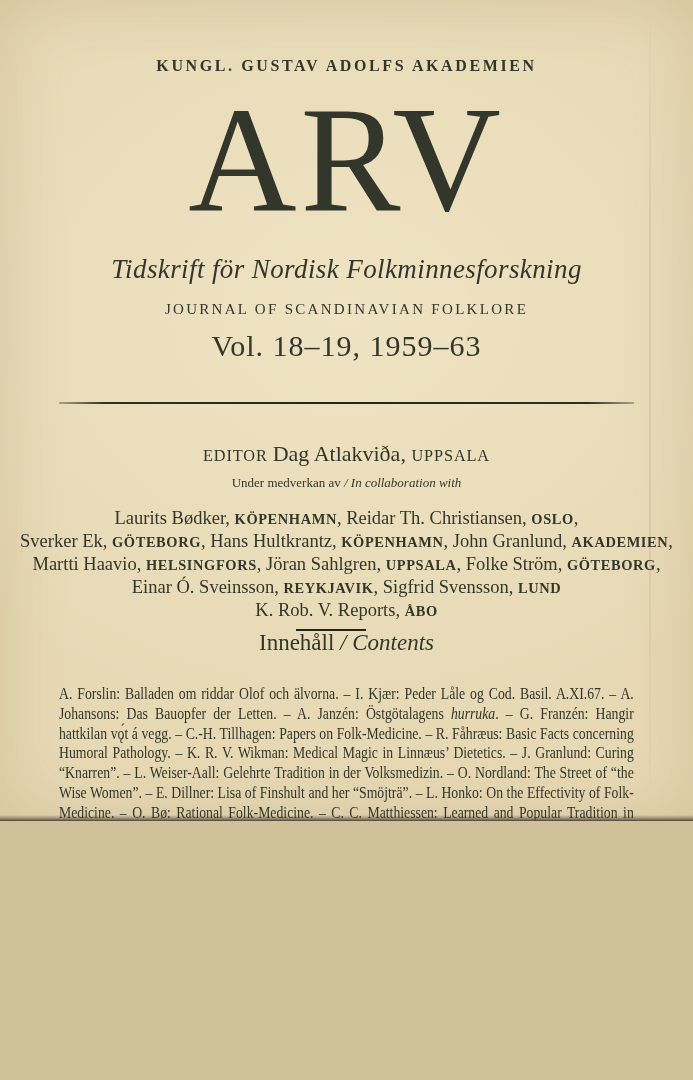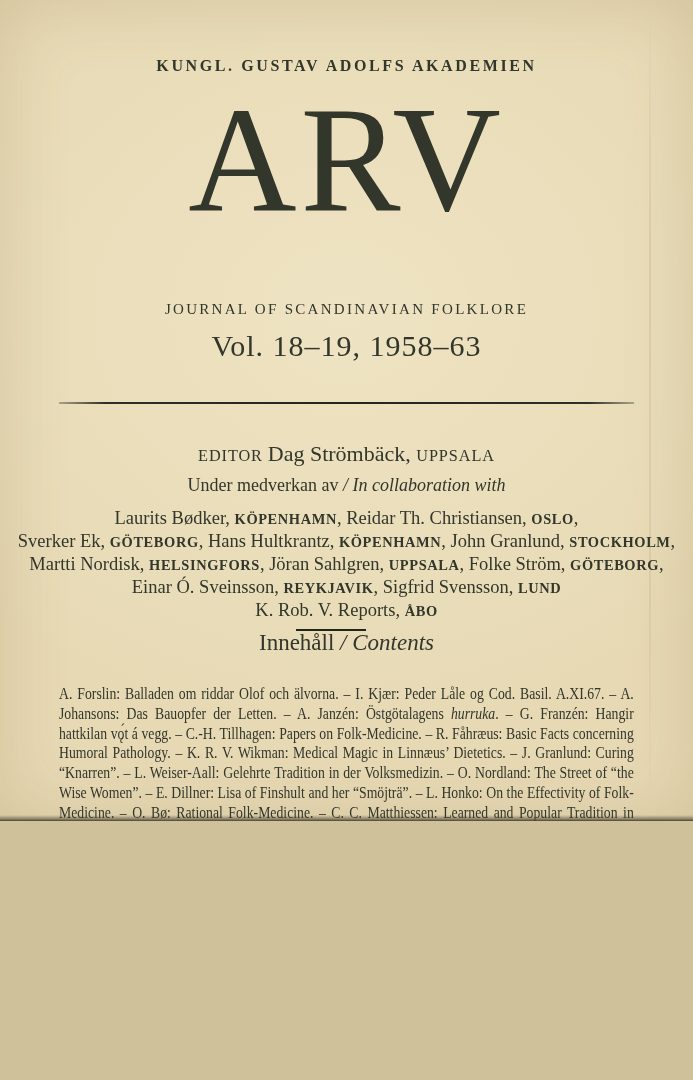--- a/index.html
+++ b/index.html
@@ -39,21 +39,21 @@
     letter-spacing:4px;
   }
   .subtitle{top:254px;font-size:27px;font-style:italic;letter-spacing:0.4px;}
   .journal-en{top:301px;font-size:15px;font-weight:400;letter-spacing:2.3px;}
   .volume{top:329px;font-size:30px;letter-spacing:1px;}
   .rule-long{
     position:absolute;top:402px;left:59px;width:575px;height:2px;
     background:linear-gradient(90deg, rgba(50,54,43,0.35), #2c3026 8%, #22261d 50%, #2c3026 92%, rgba(50,54,43,0.35));
   }
   .editor-line{top:441px;font-size:22px;}
-  .collab-line{top:475px;font-size:18px;}
+  .collab-line{top:475px;font-size:13px;}
   .collaborators{top:507px;font-size:18.5px;line-height:22px;}
   .collab-row{white-space:nowrap;}
   .rule-short{
     position:absolute;top:629px;left:296px;width:70px;height:2px;
     background:#22261d;
   }
   .contents-heading{top:630px;font-size:23px;}
   .contents-body{
     position:absolute;top:684px;left:59px;width:690px;
     transform:scaleX(0.833);transform-origin:0 0;
@@ -72,35 +72,36 @@
 </style>
 </head>
 <body>
 
 <div class="page">
 
   <div class="centered academy">KUNGL. GUSTAV ADOLFS AKADEMIEN</div>
 
   <div class="centered title">ARV</div>
 
+  <div class="centered subtitle">Tidskrift för Nordisk Folkminnesforskning</div>
 
   <div class="centered journal-en">JOURNAL OF SCANDINAVIAN FOLKLORE</div>
 
-  <div class="centered volume">Vol. 18–19, 1958–63</div>
+  <div class="centered volume">Vol. 18–19, 1959–63</div>
 
   <div class="rule-long"></div>
 
-  <div class="centered editor-line"><span class="s-sc">EDITOR </span><span class="s-r">Dag Strömbäck, </span><span class="s-sc">UPPSALA</span></div>
+  <div class="centered editor-line"><span class="s-sc">EDITOR </span><span class="s-r">Dag Atlakviða, </span><span class="s-sc">UPPSALA</span></div>
 
   <div class="centered collab-line"><span class="s-r">Under medverkan av </span><span class="s-i">/ In collaboration with</span></div>
 
   <div class="centered collaborators">
     <div class="collab-row"><span class="s-r">Laurits Bødker, </span><span class="s-scl">KÖPENHAMN</span><span class="s-r">, Reidar Th. Christiansen, </span><span class="s-scl">OSLO</span><span class="s-r">,</span></div>
-    <div class="collab-row"><span class="s-r">Sverker Ek, </span><span class="s-scl">GÖTEBORG</span><span class="s-r">, Hans Hultkrantz, </span><span class="s-scl">KÖPENHAMN</span><span class="s-r">, John Granlund, </span><span class="s-scl">STOCKHOLM</span><span class="s-r">,</span></div>
-    <div class="collab-row"><span class="s-r">Martti Nordisk, </span><span class="s-scl">HELSINGFORS</span><span class="s-r">, Jöran Sahlgren, </span><span class="s-scl">UPPSALA</span><span class="s-r">, Folke Ström, </span><span class="s-scl">GÖTEBORG</span><span class="s-r">,</span></div>
+    <div class="collab-row"><span class="s-r">Sverker Ek, </span><span class="s-scl">GÖTEBORG</span><span class="s-r">, Hans Hultkrantz, </span><span class="s-scl">KÖPENHAMN</span><span class="s-r">, John Granlund, </span><span class="s-scl">AKADEMIEN</span><span class="s-r">,</span></div>
+    <div class="collab-row"><span class="s-r">Martti Haavio, </span><span class="s-scl">HELSINGFORS</span><span class="s-r">, Jöran Sahlgren, </span><span class="s-scl">UPPSALA</span><span class="s-r">, Folke Ström, </span><span class="s-scl">GÖTEBORG</span><span class="s-r">,</span></div>
     <div class="collab-row"><span class="s-r">Einar Ó. Sveinsson, </span><span class="s-scl">REYKJAVIK</span><span class="s-r">, Sigfrid Svensson, </span><span class="s-scl">LUND</span></div>
     <div class="collab-row"><span class="s-r">K. Rob. V. Reports, </span><span class="s-scl">ÅBO</span></div>
   </div>
 
   <div class="rule-short"></div>
 
   <div class="centered contents-heading"><span class="s-r">Innehåll</span><span class="s-i"> / </span><span class="s-i">Contents</span></div>
 
   <p class="contents-body"><span class="s-r">A. Forslin: Balladen om riddar Olof och älvorna. – I. Kjær: Peder Låle og Cod. Basil. A.XI.67. – A. Johansons: Das Bauopfer der Letten. – A. Janzén: Östgötalagens </span><span class="s-i">hurruka</span><span class="s-r">. – G. Franzén: Hangir hattkilan vǫ́t á vegg. – C.-H. Tillhagen: Papers on Folk-Medicine. – R. Fåhræus: Basic Facts concerning Humoral Pathology. – K. R. V. Wikman: Medical Magic in Linnæus’ Dietetics. – J. Granlund: Curing “Knarren”. – L. Weiser-Aall: Gelehrte Tradition in der Volksmedizin. – O. Nordland: The Street of “the Wise Women”. – E. Dillner: Lisa of Finshult and her “Smöjträ”. – L. Honko: On the Effectivity of Folk-Medicine. – O. Bø: Rational Folk-Medicine. – C. C. Matthiessen: Learned and Popular Tradition in Nordic Veterinary Folk-Medicine. – Å. Hultkrantz: The Healing Methods of the Lapps. – C.-H. Tillhagen: Material and Research Methods. – A. Holtsmark: Gunnars løfte, Atlakviða 9–12. – I. Paulson: Oskar Loorits 1900–1961. – J. Dow: William Croft Dickinson †. – L. Bødker: Nordic Folklore. Reports 1962. – Reviews by H. Biezais, B. Holbek, H. Tegengren, J. E. Cross. – Works received.</span></p>
 

